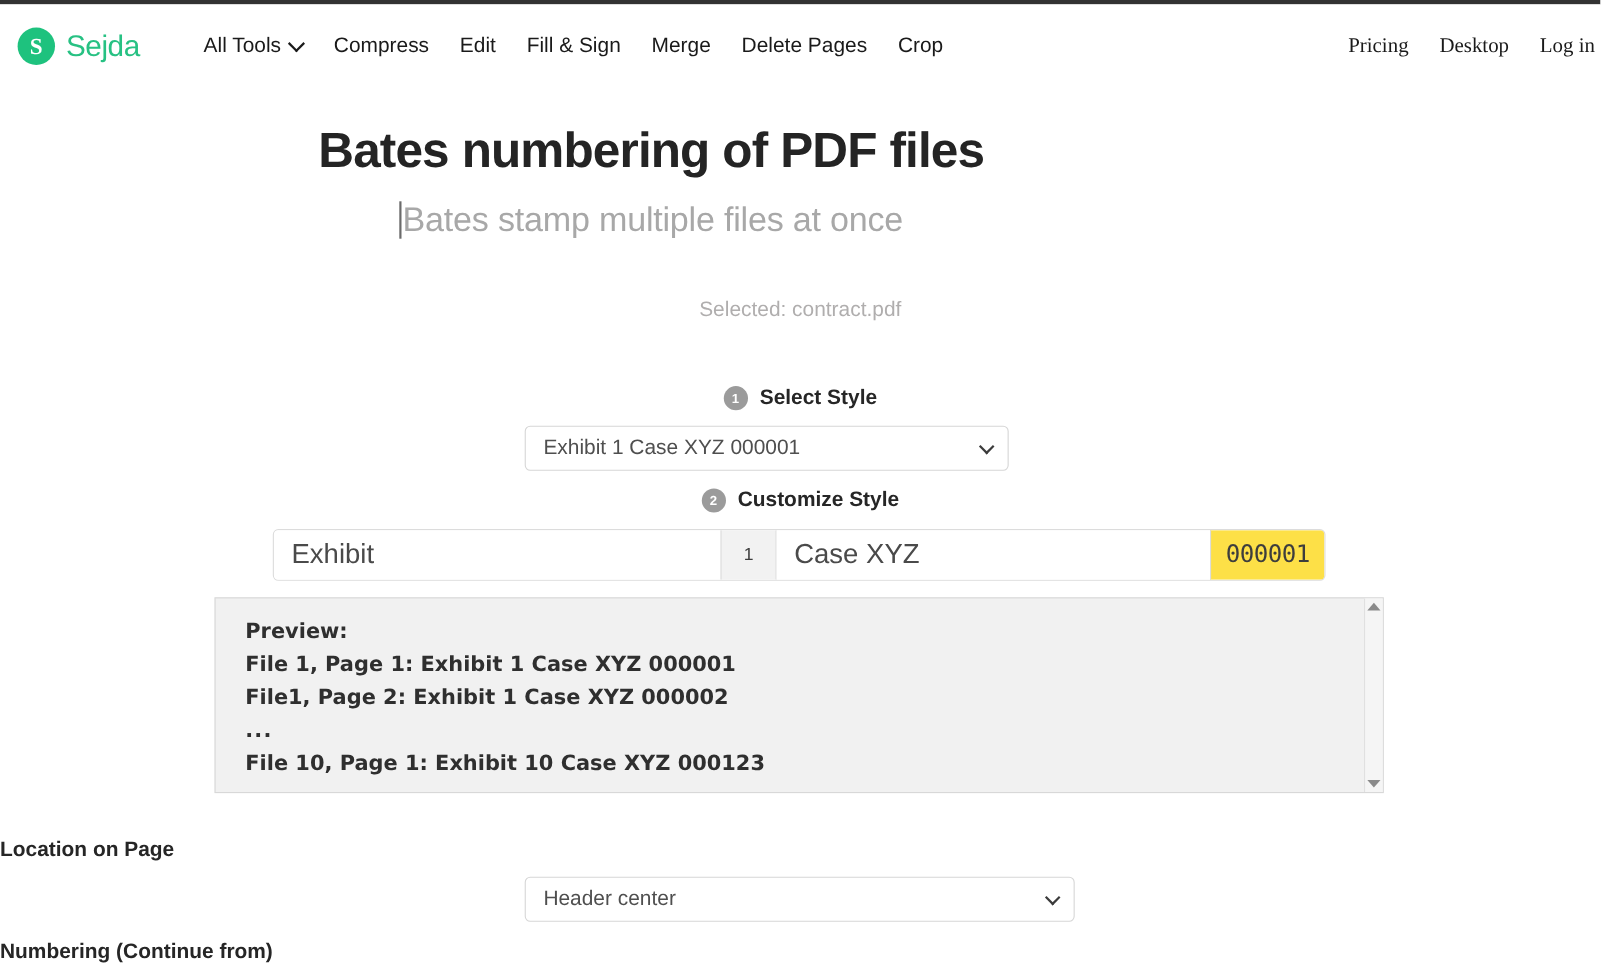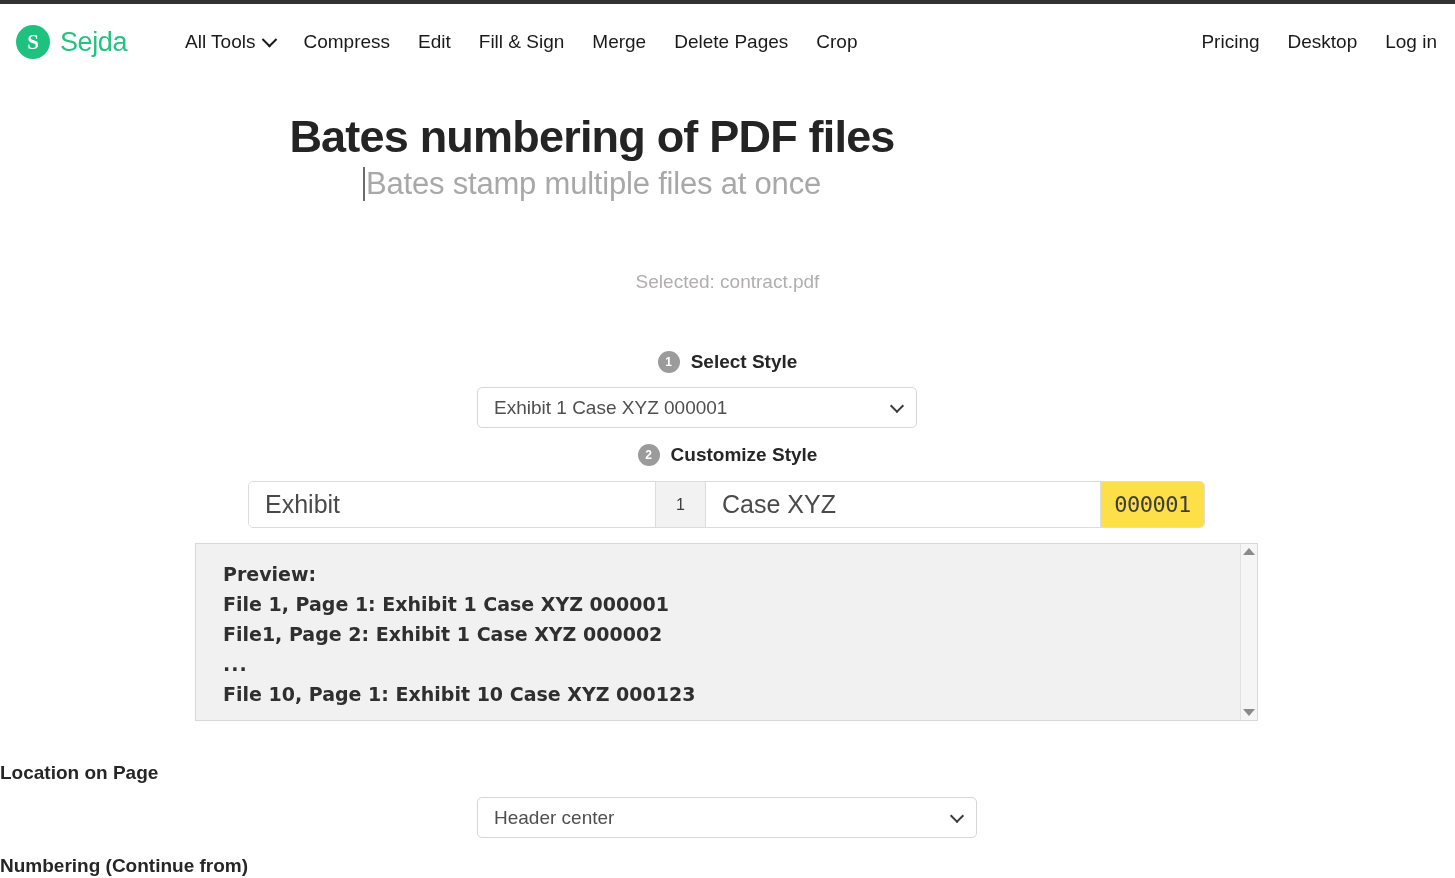--- a/index.html
+++ b/index.html
@@ -83,44 +83,45 @@
   .chev {
     display: inline-block;
     width: 11px; height: 11px;
     border-right: 2px solid #1a1a1a;
     border-bottom: 2px solid #1a1a1a;
     transform: rotate(45deg) translate(-2px,-2px);
   }
 
   .nav-right {
     margin-left: auto;
-    margin-right: 18px;
+    margin-right: 5px;
     display: flex;
     align-items: flex-start;
+    font-family: Liberation Serif, serif;
   }
   .nav-right .nav-link { padding: 6px 14px; }
   .nav-right .nav-link:last-child { padding-right: 0; }
 
   
   .hero {
     position: absolute;
     top: 112px; left: 0;
     width: 1184px;
     text-align: center;
   }
   .page-title {
     font-size: 45px;
     font-weight: bold;
     color: #242424;
     letter-spacing: -0.8px;
     line-height: 1.12;
     margin: 0;
   }
   .subtitle-wrap {
-    margin-top: 4px;
+    margin-top: 20px;
     display: flex;
     justify-content: center;
     align-items: center;
     text-align: center;
   }
   .caret {
     width: 2px;
     height: 34px;
     background: #6b6b6b;
     margin-right: 1px;

